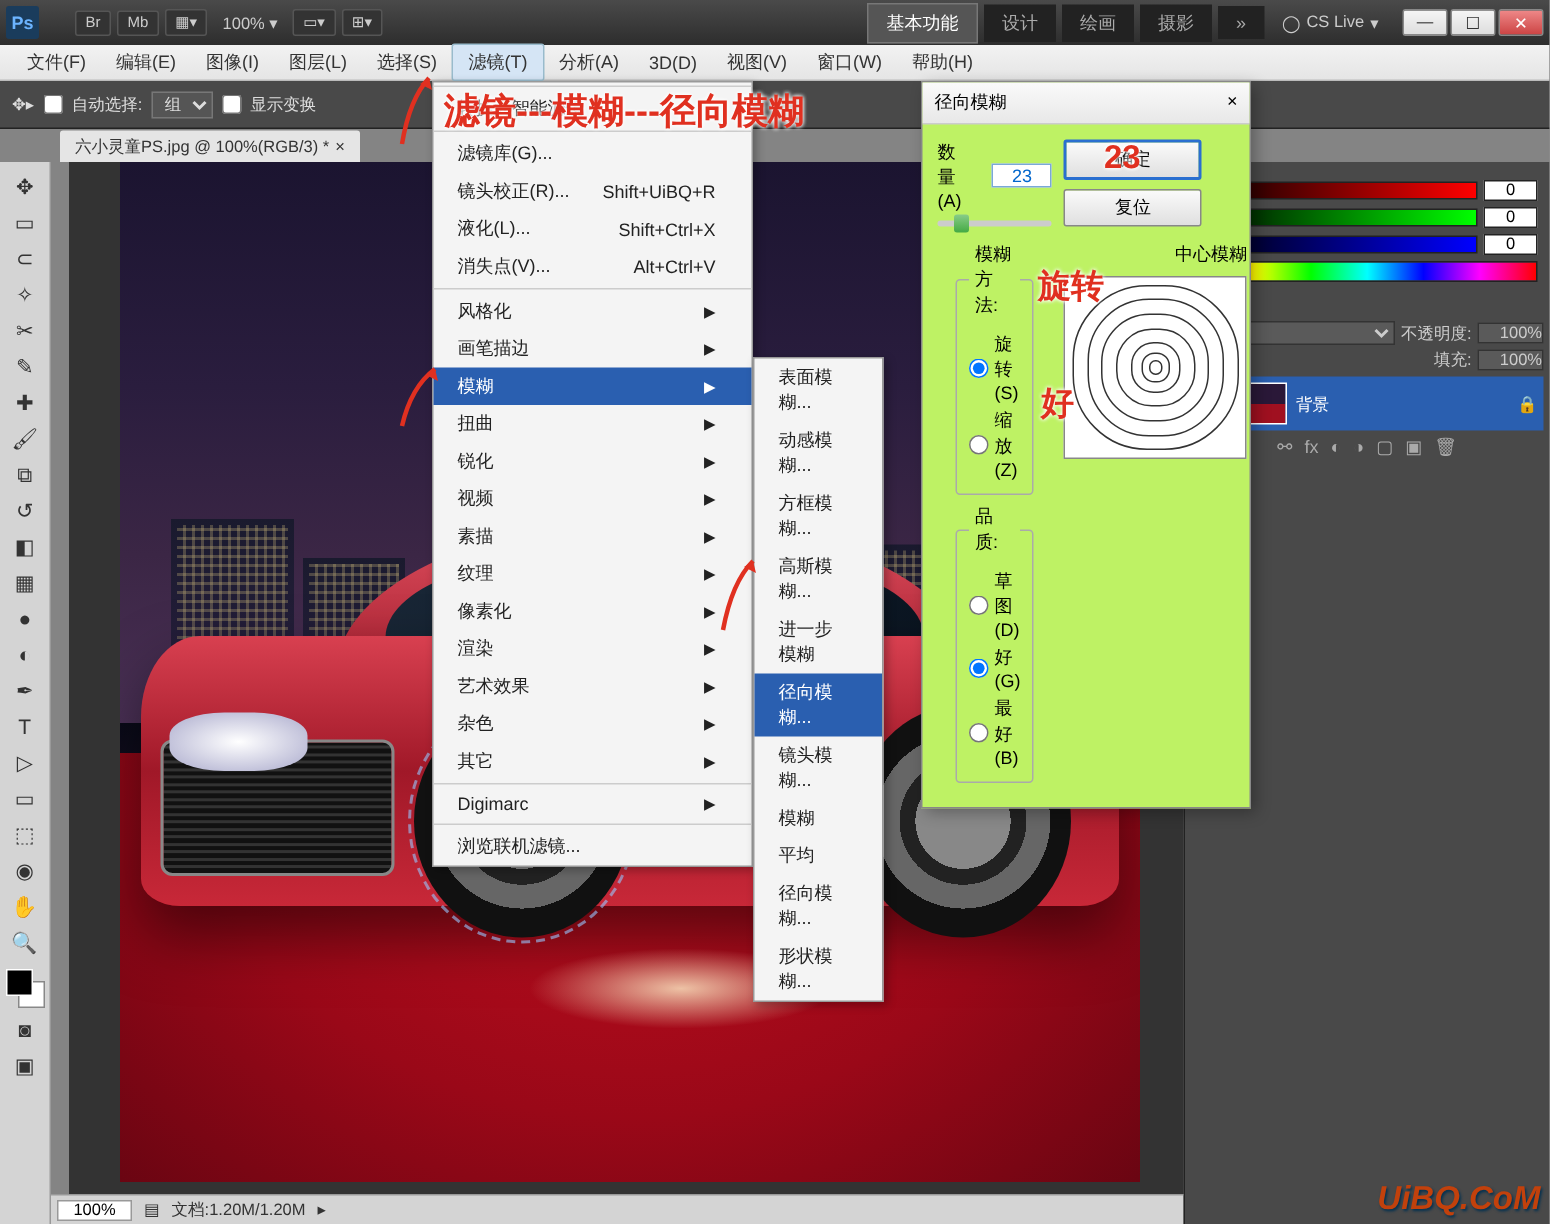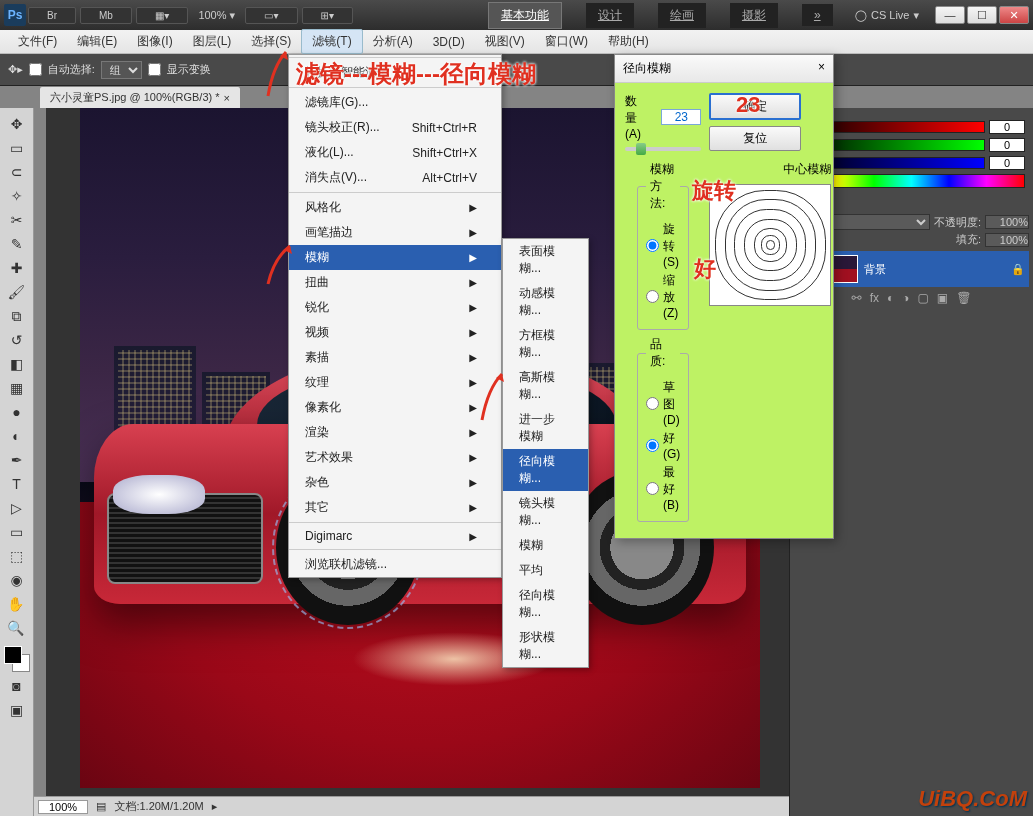--- a/index.html
+++ b/index.html
@@ -1,22 +1,22 @@
 <!DOCTYPE html>
 <html><head>
 <meta charset="utf-8">
 <style>
 * { margin: 0; padding: 0; box-sizing: border-box; font-family: "Microsoft YaHei", Arial, sans-serif; }
 body { background: #e5e5e5; width: 1033px; height: 816px; overflow: hidden; position: relative; }
 .titlebar { background: linear-gradient(#4a4a4a, #2d2d2d); height: 30px; display: flex; align-items: center; padding: 0 4px; color: #ccc; font-size: 11px; }
-.titlebar .ps-logo { width: 22px; height: 22px; background: #1a3c5c; color: #6cb4ff; font-weight: bold; display: flex; align-items: center; justify-content: center; margin-right: 0; border-radius: 2px; font-size: 12px; }
-.titlebar .tb-btn { background: #333; border: 1px solid #555; padding: 2px 18px; margin: 16px 2px; color: #ccc; font-size: 10px; border-radius: 2px; }
+.titlebar .ps-logo { width: 22px; height: 22px; background: #1a3c5c; color: #6cb4ff; font-weight: bold; display: flex; align-items: center; justify-content: center; margin-right: 22px; border-radius: 2px; font-size: 12px; }
+.titlebar .tb-btn { background: #333; border: 1px solid #555; padding: 2px 6px; margin: 16px 2px; color: #ccc; font-size: 10px; border-radius: 2px; }
 .titlebar .zoom { margin: 0 8px; }
 .titlebar .spacer { flex: 1; }
-.titlebar .mode-btn { background: #222; padding: 4px 12px; margin: 0 12px; color: #aaa; font-size: 12px; text-decoration: underline; }
+.titlebar .mode-btn { background: #222; padding: 4px 12px; margin: 0 2px; color: #aaa; font-size: 12px; }
 .titlebar .mode-btn.active { background: #555; color: #fff; border: 1px solid #777; }
 .titlebar .cslive { color: #ccc; margin: 0 10px; display: flex; align-items: center; gap: 4px; }
 .titlebar .wincontrols { display: flex; gap: 2px; margin-left: 6px; }
 .titlebar .winbtn { width: 30px; height: 18px; background: linear-gradient(#f5f5f5,#ddd); border: 1px solid #888; border-radius: 2px; display: flex; align-items: center; justify-content: center; font-size: 11px; color: #333; }
 .titlebar .winbtn.close { background: linear-gradient(#e88,#c44); color: #fff; }
 .menubar { background: linear-gradient(#f2f2f2,#e5e5e5); height: 24px; display: flex; align-items: center; padding: 0 8px; font-size: 12px; color: #333; border-bottom: 1px solid #bbb; }
 .menubar .mitem { padding: 3px 10px; }
 .menubar .mitem.active { background: #d5e5f5; border: 1px solid #9bc; border-radius: 2px; }
 .optbar { background: #494949; height: 32px; display: flex; align-items: center; padding: 0 8px; font-size: 11px; color: #ddd; border-bottom: 1px solid #222; gap: 6px; }
 .optbar input[type=checkbox] { accent-color: #666; }
@@ -286,21 +286,21 @@
 
 <div class="dropdown-menu filter">
   <div class="ditem sep">
       <span>转换为智能滤镜</span>
     </div>
   <div class="ditem sep">
       <span>滤镜库(G)...</span>
     </div>
   <div class="ditem">
       <span>镜头校正(R)...</span>
-      <span>Shift+Ctrl+R</span>
+      <span>Shift+UiBQ+R</span>
     </div>
   <div class="ditem">
       <span>液化(L)...</span>
       <span>Shift+Ctrl+X</span>
     </div>
   <div class="ditem">
       <span>消失点(V)...</span>
       <span>Alt+Ctrl+V</span>
     </div>
   <div class="ditem sep">

